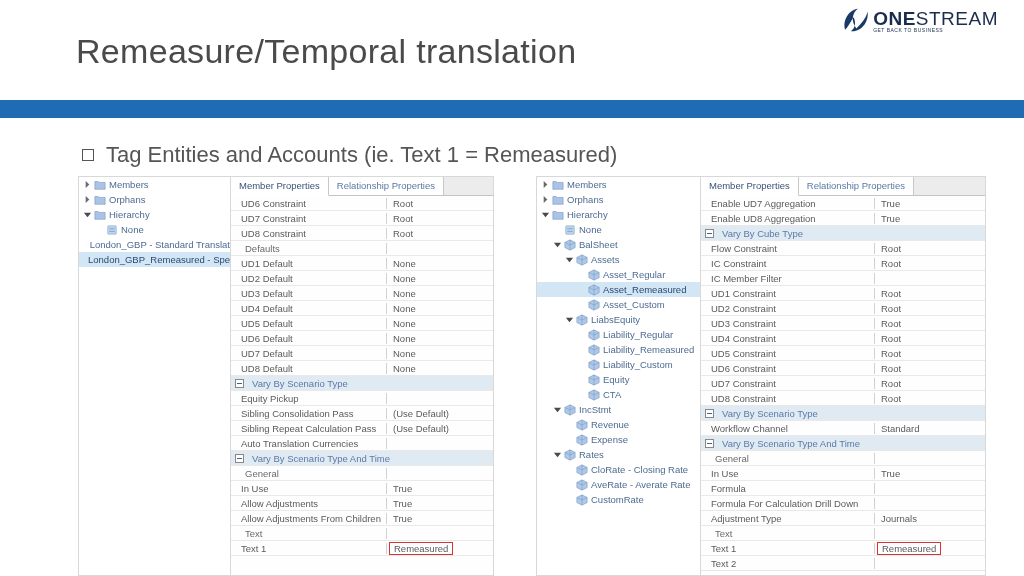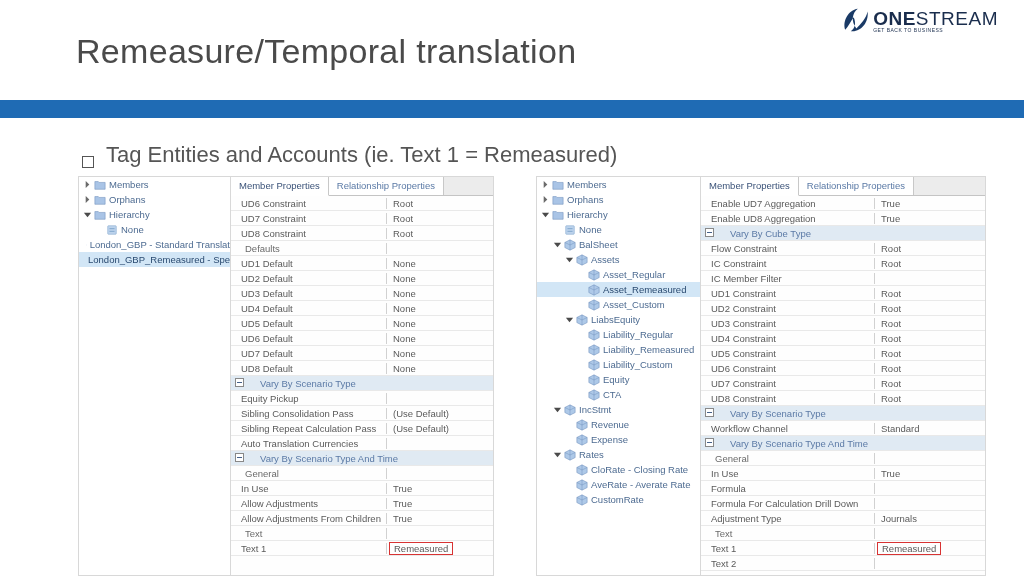--- a/index.html
+++ b/index.html
@@ -7,21 +7,21 @@
     .title { position:absolute; top:32px; left:76px; font-size:34px; font-weight:300; color:#4a4a4a; letter-spacing:0.3px; }
     .logo { position:absolute; top:6px; right:26px; display:flex; align-items:center; gap:4px; }
     .logo-swoosh { width:28px; height:28px; }
     .logo-text { display:flex; flex-direction:column; align-items:flex-start; }
     .logo-main { font-size:19px; font-weight:700; letter-spacing:0.5px; color:#1a2d4d; }
     .logo-bold { font-weight:800; }
     .logo-thin { font-weight:400; }
     .logo-sub { font-size:5px; color:#1a2d4d; letter-spacing:0.5px; margin-top:-3px; }
     .blue-bar { position:absolute; top:100px; left:0; right:0; height:18px; background:#1f6bb4; }
     .gray-block { position:absolute; top:100px; left:0; width:64px; height:18px; background:#595959; }
-    .subtitle-row { position:absolute; top:142px; left:82px; display:flex; align-items:flex-end; gap:12px; }
+    .subtitle-row { position:absolute; top:142px; left:82px; display:flex; align-items:center; gap:12px; }
     .sub-bullet { width:12px; height:12px; border:1.5px solid #555; }
     .subtitle { font-size:22px; font-weight:300; color:#555; letter-spacing:0px; }
 
     .panel { position:absolute; top:176px; display:flex; font-size:9.5px; color:#3a3a3a; }
     .panel.left { left:78px; }
     .panel.right { left:536px; }
     .tree { width:152px; background:#fff; border:1px solid #d8d8d8; border-right:none; height:400px; overflow:hidden; }
     .panel.right .tree { width:164px; }
     .tree-row { display:flex; align-items:center; height:15px; padding-left:4px; white-space:nowrap; overflow:hidden; cursor:default; }
     .tree-row.sel { background:#d2e6f6; }
@@ -35,21 +35,21 @@
     .props { width:264px; background:#fefefe; border:1px solid #d8d8d8; height:400px; overflow:hidden; display:flex; flex-direction:column; }
     .panel.right .props { width:286px; }
     .tabs { display:flex; border-bottom:1px solid #c4c4c4; background:#ececec; flex-shrink:0; }
     .tab { padding:3px 8px 4px; font-size:9.5px; color:#5b7aa6; cursor:default; border-right:1px solid #c8c8c8; background:#ffffff; }
     .tab.act { background:#fff; color:#3a5278; border-bottom:1px solid #fff; margin-bottom:-1px; }
     .pgrid { flex:1; overflow:hidden; }
     .prow { display:flex; align-items:center; height:15px; border-bottom:1px solid #e9e9e9; }
     .prow.hdr { background:#e0eaf3; }
     .prow .pk { width:156px; padding-left:10px; border-right:1px solid #d1d1d1; color:#5a5a5a; white-space:nowrap; overflow:hidden; }
     .panel.right .prow .pk { width:174px; }
-    .prow.hdr .pk { padding-left:4px; color:#5b7aa6; display:flex; align-items:flex-start; gap:12px; width:100%; border-right:none; }
+    .prow.hdr .pk { padding-left:4px; color:#5b7aa6; display:flex; align-items:center; gap:4px; width:100%; border-right:none; }
     .prow.sub .pk { padding-left:14px; color:#6a6a6a; }
     .prow .pv { padding-left:6px; color:#5a5a5a; white-space:nowrap; overflow:hidden; }
     .prow.hl .pv { border:1.5px solid #d83333; margin-left:2px; padding:0 4px; height:13px; display:flex; align-items:center; }
     .exp-ico { display:inline-block; width:9px; height:9px; background:#fff; border:1px solid #888; position:relative; margin-right:4px; flex-shrink:0; }
     .exp-ico::before { content:""; position:absolute; top:3px; left:1px; width:5px; height:1px; background:#45618a; }
   </style>
 </head>
 <body>
 
 <div class="title">Remeasure/Temporal translation</div>

